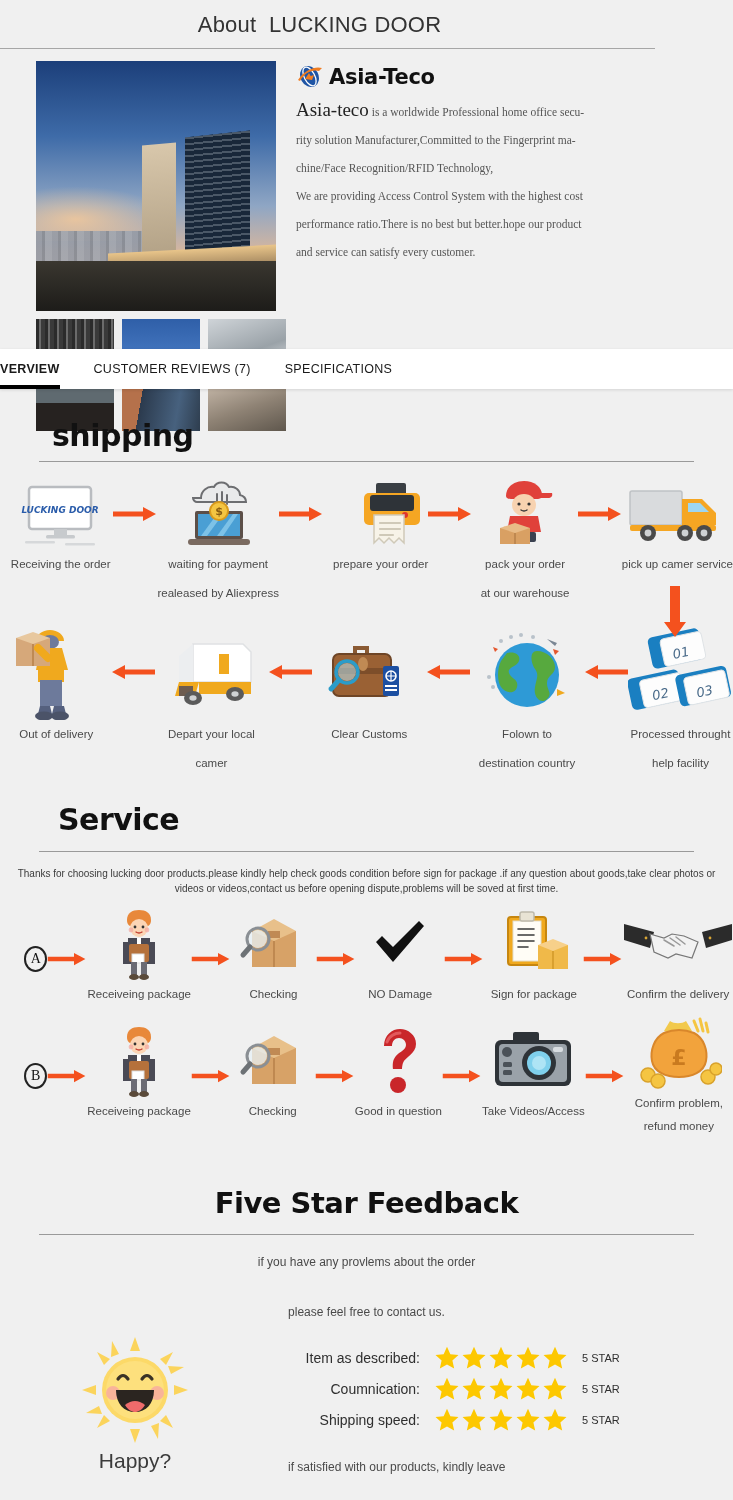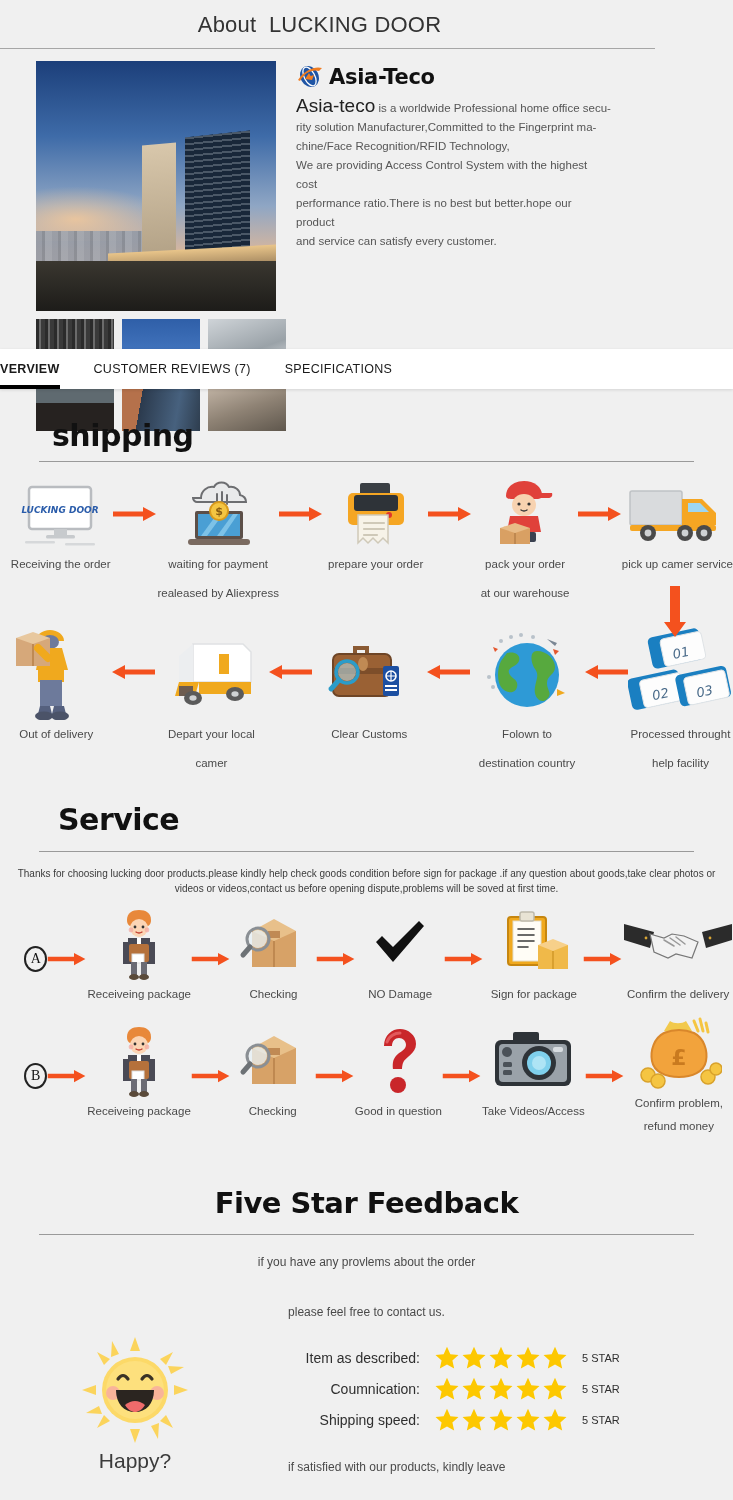--- a/index.html
+++ b/index.html
@@ -75,21 +75,21 @@
   .t4 { background:linear-gradient(180deg,#5f6a70 0 46%,#262220 46%); }
   .t5 { background:linear-gradient(100deg,#b5714b 0 26%,#2b3a4d 26%,#47617e 70%,#2e3d4e); }
   .t6 { background:linear-gradient(160deg,#cdbfb0,#8e8274 55%,#5f574d); }
 
   .about-right { flex:1; padding-top:2px; }
   .logo-row { display:flex; align-items:center; gap:6px; }
   .logo-mark { width:27px; height:27px; position:relative; flex:0 0 auto; }
   .logo-name { font-size:21px; font-weight:700; color:#111; letter-spacing:-.3px; font-family:"DejaVu Sans", sans-serif; }
   .brand-line { margin-top:6px; }
   .brand-big { font-size:19px; color:#222; font-weight:400; }
-  .desc { font-size:11.5px; line-height:19px; color:#555; }
+  .desc { font-size:11.5px; line-height:28px; color:#555;font-family:Liberation Serif, serif; }
   .desc .first { display:inline; }
 
   
   .tabbar {
     position:absolute; left:0; top:349px; width:733px; height:40px;
     background:#ffffff; z-index:40; display:flex; align-items:center;
     box-shadow:0 1px 3px rgba(0,0,0,.12);
   }
   .tab {
     font-size:12.5px; color:#1a1a1a; letter-spacing:.3px;
@@ -248,21 +248,21 @@
         <div class="cap">waiting for payment</div>
         <div class="cap">realeased by Aliexpress</div>
       </div>
 
       <div class="arrow">
         <svg width="44" height="16" viewBox="0 0 44 16">
             <path d="M0 5.5h30V1l13 7-13 7v-4.5H0z" fill="#f4511e"></path>
           </svg>
       </div>
 
-      <div class="node" style="width:130px;">
+      <div class="node" style="width:130px;align-items:flex-end;">
         <div class="art">
           <svg width="72" height="70" viewBox="0 0 72 70">
             <rect x="20" y="4" width="30" height="12" rx="2" fill="#3a3f44"></rect>
             <rect x="8" y="14" width="56" height="32" rx="5" fill="#f5a623"></rect>
             <rect x="14" y="16" width="44" height="16" rx="3" fill="#2e3338"></rect>
             <circle cx="49" cy="36" r="3" fill="#e0352b"></circle>
             <path d="M18 36h30v28l-5-5-5 5-5-5-5 5-5-5-5 5z" fill="#f7f3e8" stroke="#cfc9b8" stroke-width="1.5"></path>
             <path d="M24 44h20M24 50h20M24 56h13" stroke="#cfc9b8" stroke-width="2.2" stroke-linecap="round"></path>
           </svg>
         </div>

